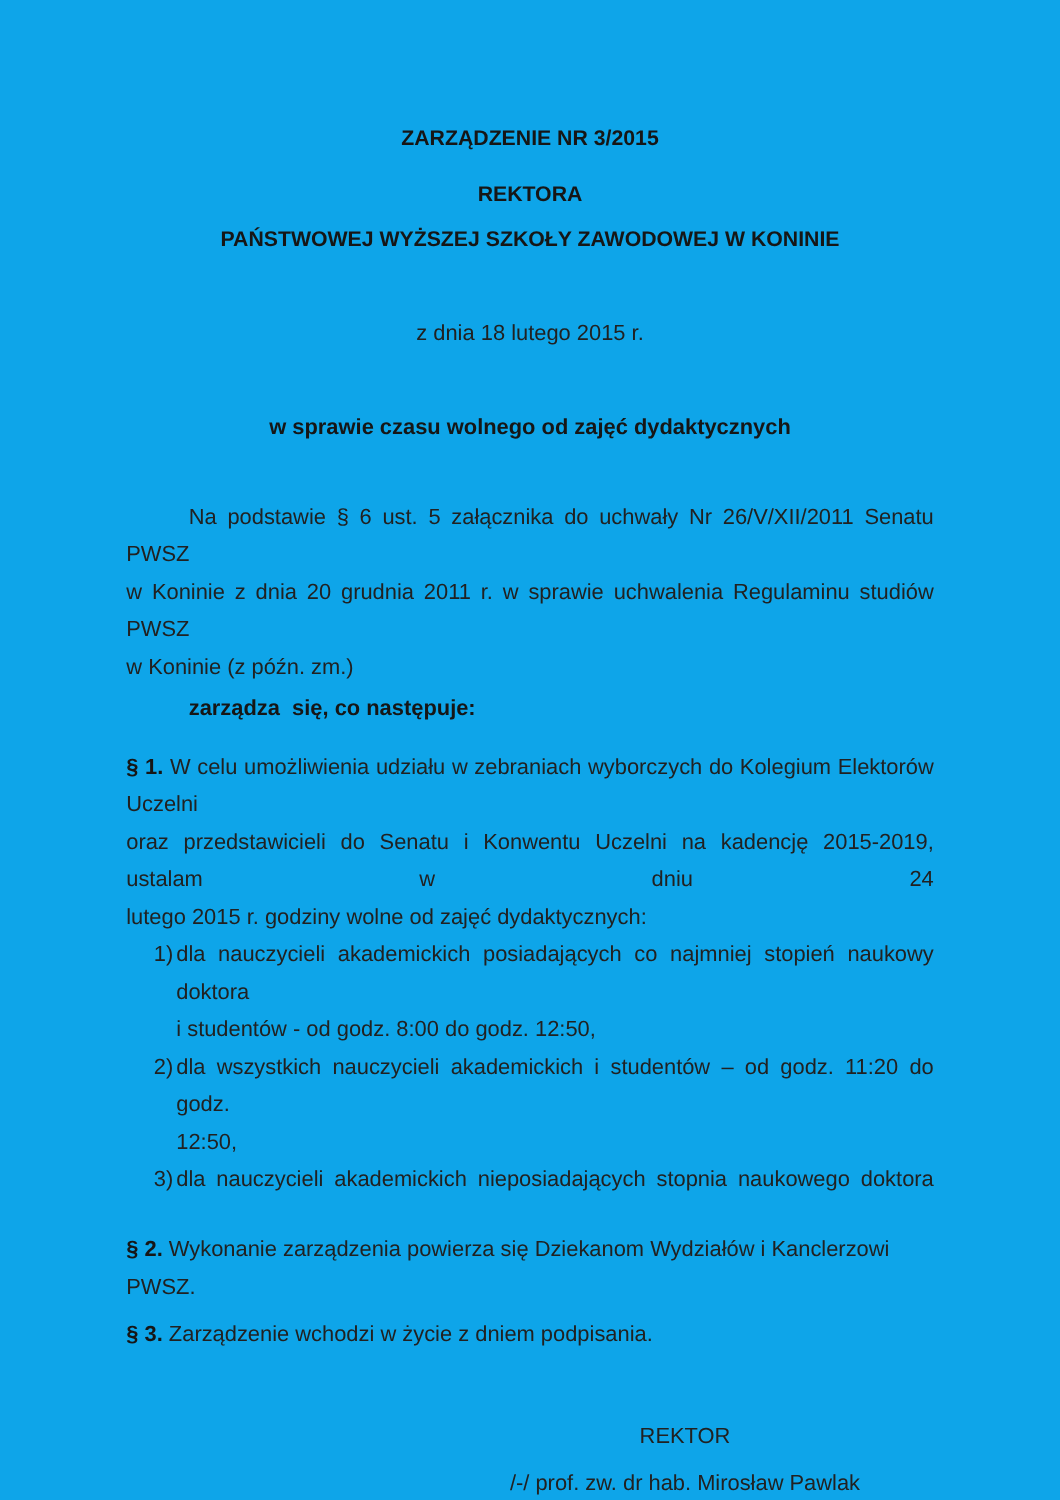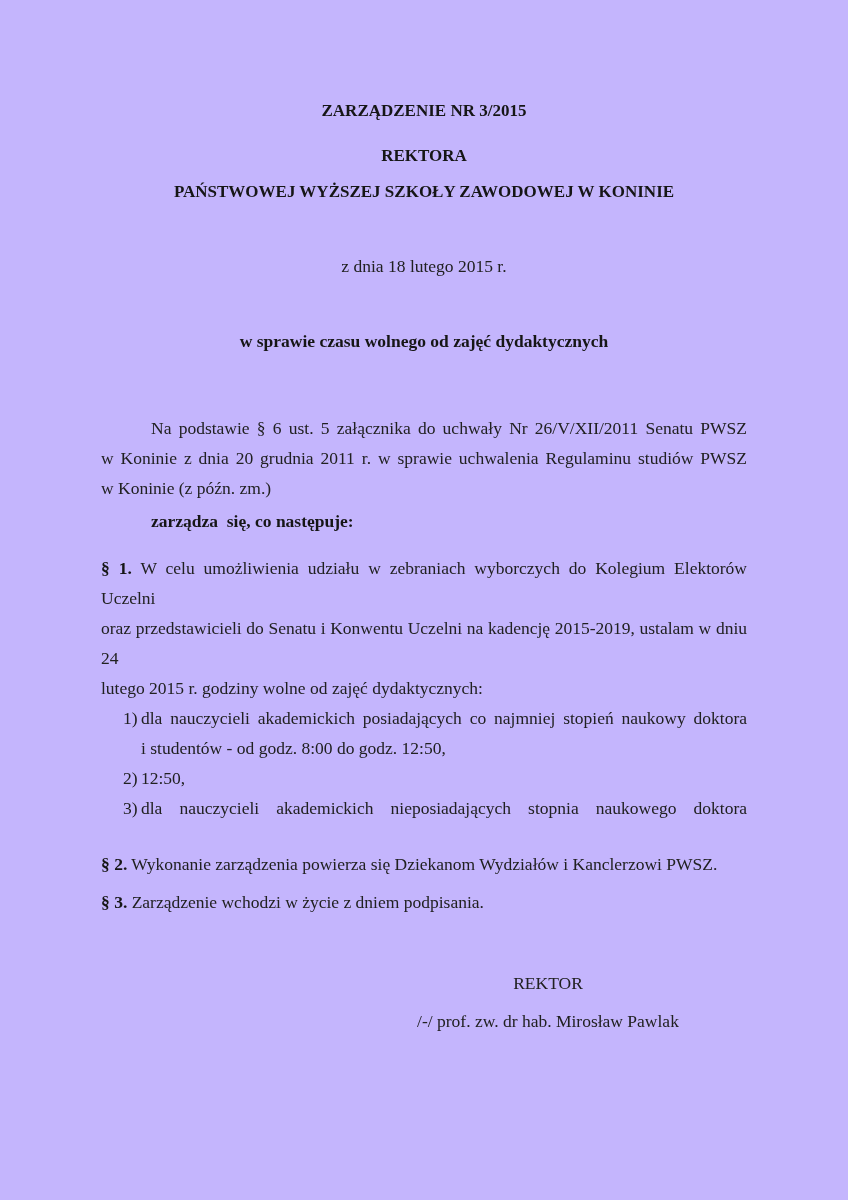--- a/index.html
+++ b/index.html
@@ -2,42 +2,42 @@
 <html lang="pl"><head>
 <meta charset="utf-8">
 <style>
   html, body { margin: 0; padding: 0; background: #ffffff; }
   .page {
     position: relative;
     width: 848px;
     height: 1200px;
     box-sizing: border-box;
     padding: 96px 101px 0 101px;
-    background: #c4b5fd;
-    font-family: Liberation Serif, serif;
+    background: #0ea5e9;
+    font-family: Liberation Sans, sans-serif;
     font-size: 17.5px;
     line-height: 30px;
     color: #212121;
     overflow: hidden;
   }
   .center { text-align: center; }
   .b { font-weight: bold; color: #161616; }
   .hline { font-weight: bold; font-size: 17px; color: #161616; }
   
   .jl { text-align: justify; text-align-last: justify; }
   .indent { text-indent: 50px; }
   .pre { white-space: pre-wrap; }
   .item { position: relative; padding-left: 40px; }
   .item .num { position: absolute; left: 22px; top: 0; }
   .sig-block { width: 320px; margin-left: 287px; text-align: center; }
   .mt9  { margin-top: 15px; }
   .mt6  { margin-top: 6px; }
   .mt42 { margin-top: 44px; }
   .mt45 { margin-top: 45px; text-align: center; }
-  .mt57 { margin-top: 57px; }
+  .mt57 { margin-top: 42px; }
   .mt3  { margin-top: 3px; }
   .mt17 { margin-top: 17px; }
   .mt26 { margin-top: 26px; }
   .mt8  { margin-top: 8px; }
   .mt51 { margin-top: 51px; }
 </style>
 </head>
 <body>
 
 <div class="page">
@@ -63,20 +63,21 @@
     <div class="jl">oraz przedstawicieli do Senatu i Konwentu Uczelni na kadencję 2015-2019, ustalam w dniu 24</div>
     <div>lutego 2015 r. godziny wolne od zajęć dydaktycznych:</div>
 
     <div class="item">
       <span class="num">1)</span>
       <div class="jl">dla nauczycieli akademickich posiadających co najmniej stopień naukowy doktora</div>
       <div>i studentów - od godz. 8:00 do godz. 12:50,</div>
     </div>
     <div class="item">
       <span class="num">2)</span>
+      <div class="jl">dla wszystkich nauczycieli akademickich i studentów – od godz. 11:20 do godz.</div>
       <div>12:50,</div>
     </div>
     <div class="item">
       <span class="num">3)</span>
       <div class="jl">dla nauczycieli akademickich nieposiadających stopnia naukowego doktora</div>
     </div>
   </div>
 
   <div class="mt26"><span class="b">§ 2.</span> <span>Wykonanie zarządzenia powierza się Dziekanom Wydziałów i Kanclerzowi PWSZ.</span></div>
 

